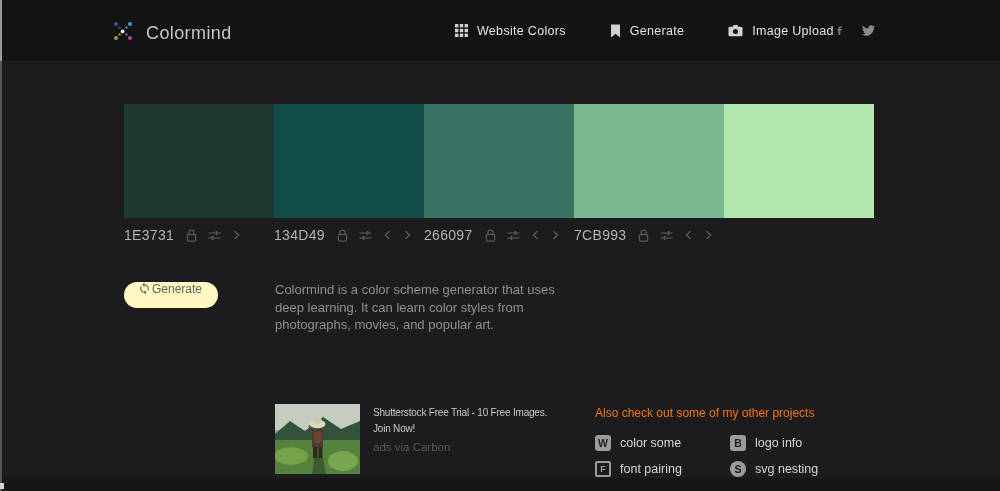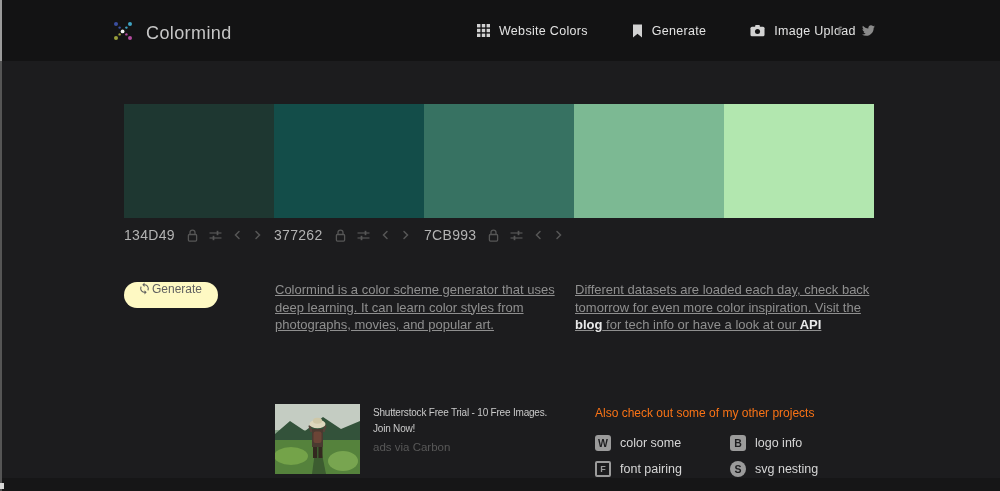--- a/index.html
+++ b/index.html
@@ -3,40 +3,40 @@
 <meta charset="utf-8">
 <style>
   * { margin:0; padding:0; box-sizing:border-box; }
   body { background:#000; font-family:"Liberation Sans", sans-serif; }
   .page { position:relative; width:1000px; height:491px; background:#1c1c1e; overflow:hidden; }
 
   
   .topbar { position:relative; height:61px; background:#131314; display:flex; align-items:center; padding-left:110px; }
   .brand { display:flex; align-items:flex-end; gap:10px; cursor:pointer; }
   .brand-name { font-size:18px; color:#c6c6c6; letter-spacing:.4px; }
-  .nav { position:absolute; left:477px; top:0; height:100%; display:flex; align-items:center; gap:44px; }
+  .nav { position:absolute; left:455px; top:0; height:100%; display:flex; align-items:center; gap:44px; }
   .nav-item { display:flex; align-items:center; gap:9px; font-size:12.5px; color:#e3e3e3; letter-spacing:.3px; cursor:pointer; }
   .social { position:absolute; right:124px; top:0; height:100%; display:flex; align-items:center; gap:17px; }
   .social span { display:flex; cursor:pointer; }
 
   
   .main { position:absolute; left:124px; top:104px; width:750px; }
   .palette { display:flex; height:114px; }
   .swatch { flex:1; cursor:pointer; }
 
   .labels { display:flex; margin-top:9px; }
   .label-cell { width:150px; display:flex; align-items:center; gap:11px; }
   .hex { font-size:14px; color:#b3b3b3; letter-spacing:.3px; margin-right:1px; }
   .ic { display:flex; cursor:pointer; }
 
   .row-c { display:flex; margin-top:38px; }
   .col-a { width:151px; }
   .col-b { width:300px; padding-right:14px; }
   .col-c { flex:1; }
-  .para { font-size:13px; line-height:17.5px; color:#8f8f8f;text-decoration:underline; }
+  .para { font-size:13px; line-height:17.5px; color:#8f8f8f; }
   .para a { color:#e9e9e9; font-weight:bold; text-decoration:none; cursor:pointer; }
 
   .generate { height:26px; padding:0 16px 0 14px; border:none; border-radius:14px; background:#fef9c3;
               display:inline-flex; align-items:flex-start; gap:1px; font-family:inherit;
               font-size:12px; color:#616161; cursor:pointer; }
 
   .row-d { display:flex; margin-top:70px; }
   .ad { width:300px; display:flex; align-items:flex-start; cursor:pointer; }
   .ad-img { width:85px; height:70px; flex:none; display:block; }
   .ad-text { margin-left:13px; padding-top:1px; width:192px; }
@@ -138,53 +138,47 @@
     <div class="palette">
       <div class="swatch" style="background: rgb(30, 55, 49);"></div>
       <div class="swatch" style="background: rgb(19, 77, 73);"></div>
       <div class="swatch" style="background: rgb(55, 114, 98);"></div>
       <div class="swatch" style="background: rgb(124, 185, 147);"></div>
       <div class="swatch" style="background: rgb(178, 231, 175);"></div>
     </div>
 
     <div class="labels">
 
-
       <div class="label-cell">
-        <span class="hex">134D49</span>
+        <span class="hex">1E3731</span>
         <span class="ic">
             <svg width="11" height="13" viewBox="0 0 11 13">
               <path d="M3 5.5 V3.6 a2.5 2.5 0 0 1 5 0 V5.5" fill="none" stroke="#565656" stroke-width="1.3"></path>
               <rect x="1.4" y="5.5" width="8.2" height="6.6" rx="1" fill="none" stroke="#565656" stroke-width="1.3"></rect>
             </svg>
           </span>
         <span class="ic">
             <svg width="13" height="11" viewBox="0 0 13 11">
               <g stroke="#565656">
                 <line x1="0.5" y1="3" x2="12.5" y2="3" stroke-width="1.2"></line>
                 <line x1="8.5" y1="0.8" x2="8.5" y2="5.2" stroke-width="1.7"></line>
                 <line x1="0.5" y1="8" x2="12.5" y2="8" stroke-width="1.2"></line>
                 <line x1="4.5" y1="5.8" x2="4.5" y2="10.2" stroke-width="1.7"></line>
               </g>
             </svg>
           </span>
         <span class="ic">
             <svg width="9" height="10" viewBox="0 0 9 10">
-              <path d="M6 1.5 L2.5 5 L6 8.5" stroke="#565656" stroke-width="1.5" fill="none" stroke-linecap="round"></path>
-            </svg>
-          </span>
-        <span class="ic">
-            <svg width="9" height="10" viewBox="0 0 9 10">
               <path d="M3 1.5 L6.5 5 L3 8.5" stroke="#565656" stroke-width="1.5" fill="none" stroke-linecap="round"></path>
             </svg>
           </span>
       </div>
 
       <div class="label-cell">
-        <span class="hex">377262</span>
+        <span class="hex">134D49</span>
         <span class="ic">
             <svg width="11" height="13" viewBox="0 0 11 13">
               <path d="M3 5.5 V3.6 a2.5 2.5 0 0 1 5 0 V5.5" fill="none" stroke="#565656" stroke-width="1.3"></path>
               <rect x="1.4" y="5.5" width="8.2" height="6.6" rx="1" fill="none" stroke="#565656" stroke-width="1.3"></rect>
             </svg>
           </span>
         <span class="ic">
             <svg width="13" height="11" viewBox="0 0 13 11">
               <g stroke="#565656">
                 <line x1="0.5" y1="3" x2="12.5" y2="3" stroke-width="1.2"></line>
@@ -200,21 +194,21 @@
             </svg>
           </span>
         <span class="ic">
             <svg width="9" height="10" viewBox="0 0 9 10">
               <path d="M3 1.5 L6.5 5 L3 8.5" stroke="#565656" stroke-width="1.5" fill="none" stroke-linecap="round"></path>
             </svg>
           </span>
       </div>
 
       <div class="label-cell">
-        <span class="hex">7CB993</span>
+        <span class="hex">266097</span>
         <span class="ic">
             <svg width="11" height="13" viewBox="0 0 11 13">
               <path d="M3 5.5 V3.6 a2.5 2.5 0 0 1 5 0 V5.5" fill="none" stroke="#565656" stroke-width="1.3"></path>
               <rect x="1.4" y="5.5" width="8.2" height="6.6" rx="1" fill="none" stroke="#565656" stroke-width="1.3"></rect>
             </svg>
           </span>
         <span class="ic">
             <svg width="13" height="11" viewBox="0 0 13 11">
               <g stroke="#565656">
                 <line x1="0.5" y1="3" x2="12.5" y2="3" stroke-width="1.2"></line>
@@ -229,38 +223,65 @@
               <path d="M6 1.5 L2.5 5 L6 8.5" stroke="#565656" stroke-width="1.5" fill="none" stroke-linecap="round"></path>
             </svg>
           </span>
         <span class="ic">
             <svg width="9" height="10" viewBox="0 0 9 10">
               <path d="M3 1.5 L6.5 5 L3 8.5" stroke="#565656" stroke-width="1.5" fill="none" stroke-linecap="round"></path>
             </svg>
           </span>
       </div>
 
+      <div class="label-cell">
+        <span class="hex">7CB993</span>
+        <span class="ic">
+            <svg width="11" height="13" viewBox="0 0 11 13">
+              <path d="M3 5.5 V3.6 a2.5 2.5 0 0 1 5 0 V5.5" fill="none" stroke="#565656" stroke-width="1.3"></path>
+              <rect x="1.4" y="5.5" width="8.2" height="6.6" rx="1" fill="none" stroke="#565656" stroke-width="1.3"></rect>
+            </svg>
+          </span>
+        <span class="ic">
+            <svg width="13" height="11" viewBox="0 0 13 11">
+              <g stroke="#565656">
+                <line x1="0.5" y1="3" x2="12.5" y2="3" stroke-width="1.2"></line>
+                <line x1="8.5" y1="0.8" x2="8.5" y2="5.2" stroke-width="1.7"></line>
+                <line x1="0.5" y1="8" x2="12.5" y2="8" stroke-width="1.2"></line>
+                <line x1="4.5" y1="5.8" x2="4.5" y2="10.2" stroke-width="1.7"></line>
+              </g>
+            </svg>
+          </span>
+        <span class="ic">
+            <svg width="9" height="10" viewBox="0 0 9 10">
+              <path d="M6 1.5 L2.5 5 L6 8.5" stroke="#565656" stroke-width="1.5" fill="none" stroke-linecap="round"></path>
+            </svg>
+          </span>
+        <span class="ic">
+            <svg width="9" height="10" viewBox="0 0 9 10">
+              <path d="M3 1.5 L6.5 5 L3 8.5" stroke="#565656" stroke-width="1.5" fill="none" stroke-linecap="round"></path>
+            </svg>
+          </span>
+      </div>
+
     </div>
 
     <div class="row-c">
       <div class="col-a">
         <button class="generate">
           <span class="ic">
             <svg width="13" height="13" viewBox="0 0 24 24">
                 <path fill="#5f5f5f" d="M12 4V1L8 5l4 4V6c3.31 0 6 2.69 6 6 0 1.01-.25 1.97-.7 2.8l1.46 1.46C19.54 15.03 20 13.57 20 12c0-4.42-3.58-8-8-8zm0 14c-3.31 0-6-2.69-6-6 0-1.01.25-1.97.7-2.8L5.24 7.74C4.46 8.97 4 10.43 4 12c0 4.42 3.58 8 8 8v3l4-4-4-4v3z"></path>
               </svg>
           </span>
           <span>Generate</span>
         </button>
       </div>
       <div class="col-b">
         <p class="para">Colormind is a color scheme generator that uses deep learning. It can learn color styles from photographs, movies, and popular art.</p>
-      </div>
-      <div class="col-c">
-        <p class="para"><span>Different datasets are loaded each day, check back tomorrow for even more color inspiration. Visit the </span><a>blog</a><span> for tech info or have a look at our </span><a>API</a></p>
       </div>
     </div>
 
     <div class="row-d">
       <div class="col-a"></div>
       <div class="ad">
         <svg class="ad-img" viewBox="0 0 85 70" preserveAspectRatio="none">
           <rect width="85" height="70" fill="#8fa98f"></rect>
           <rect width="85" height="26" fill="#c4ccc2"></rect>
           <path d="M0 30 L15 17 30 27 48 13 66 25 85 17 V46 H0 Z" fill="#33523a"></path>

